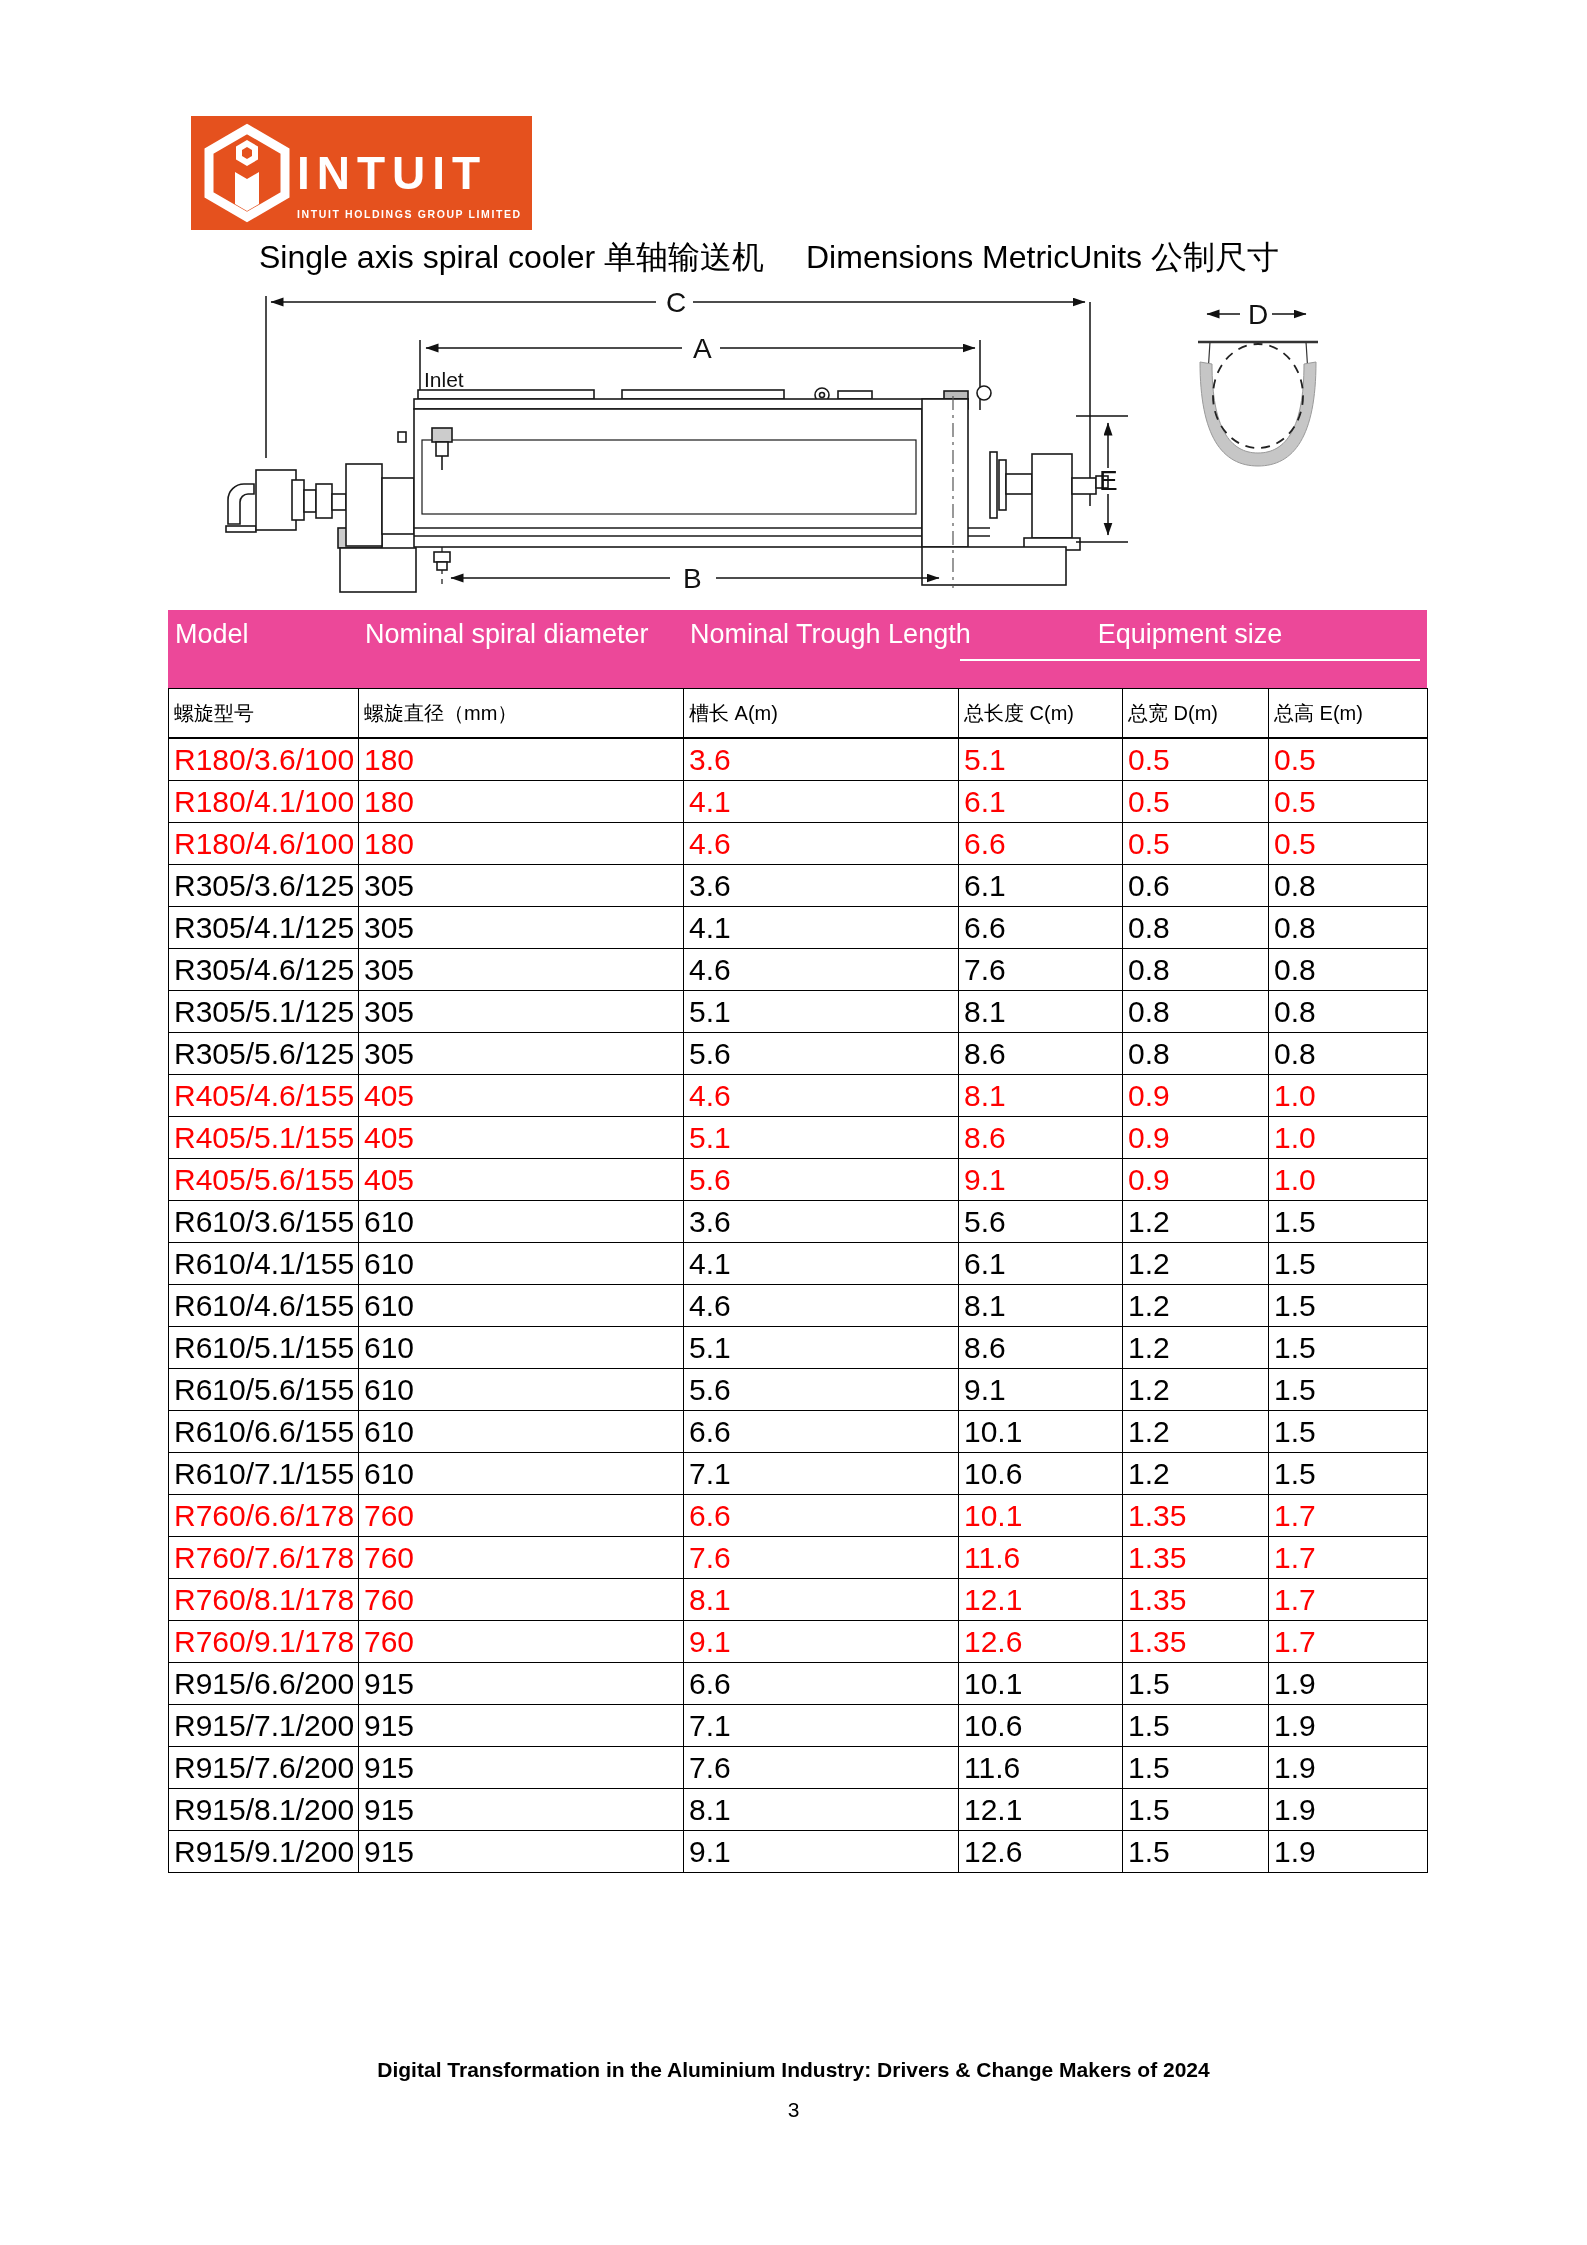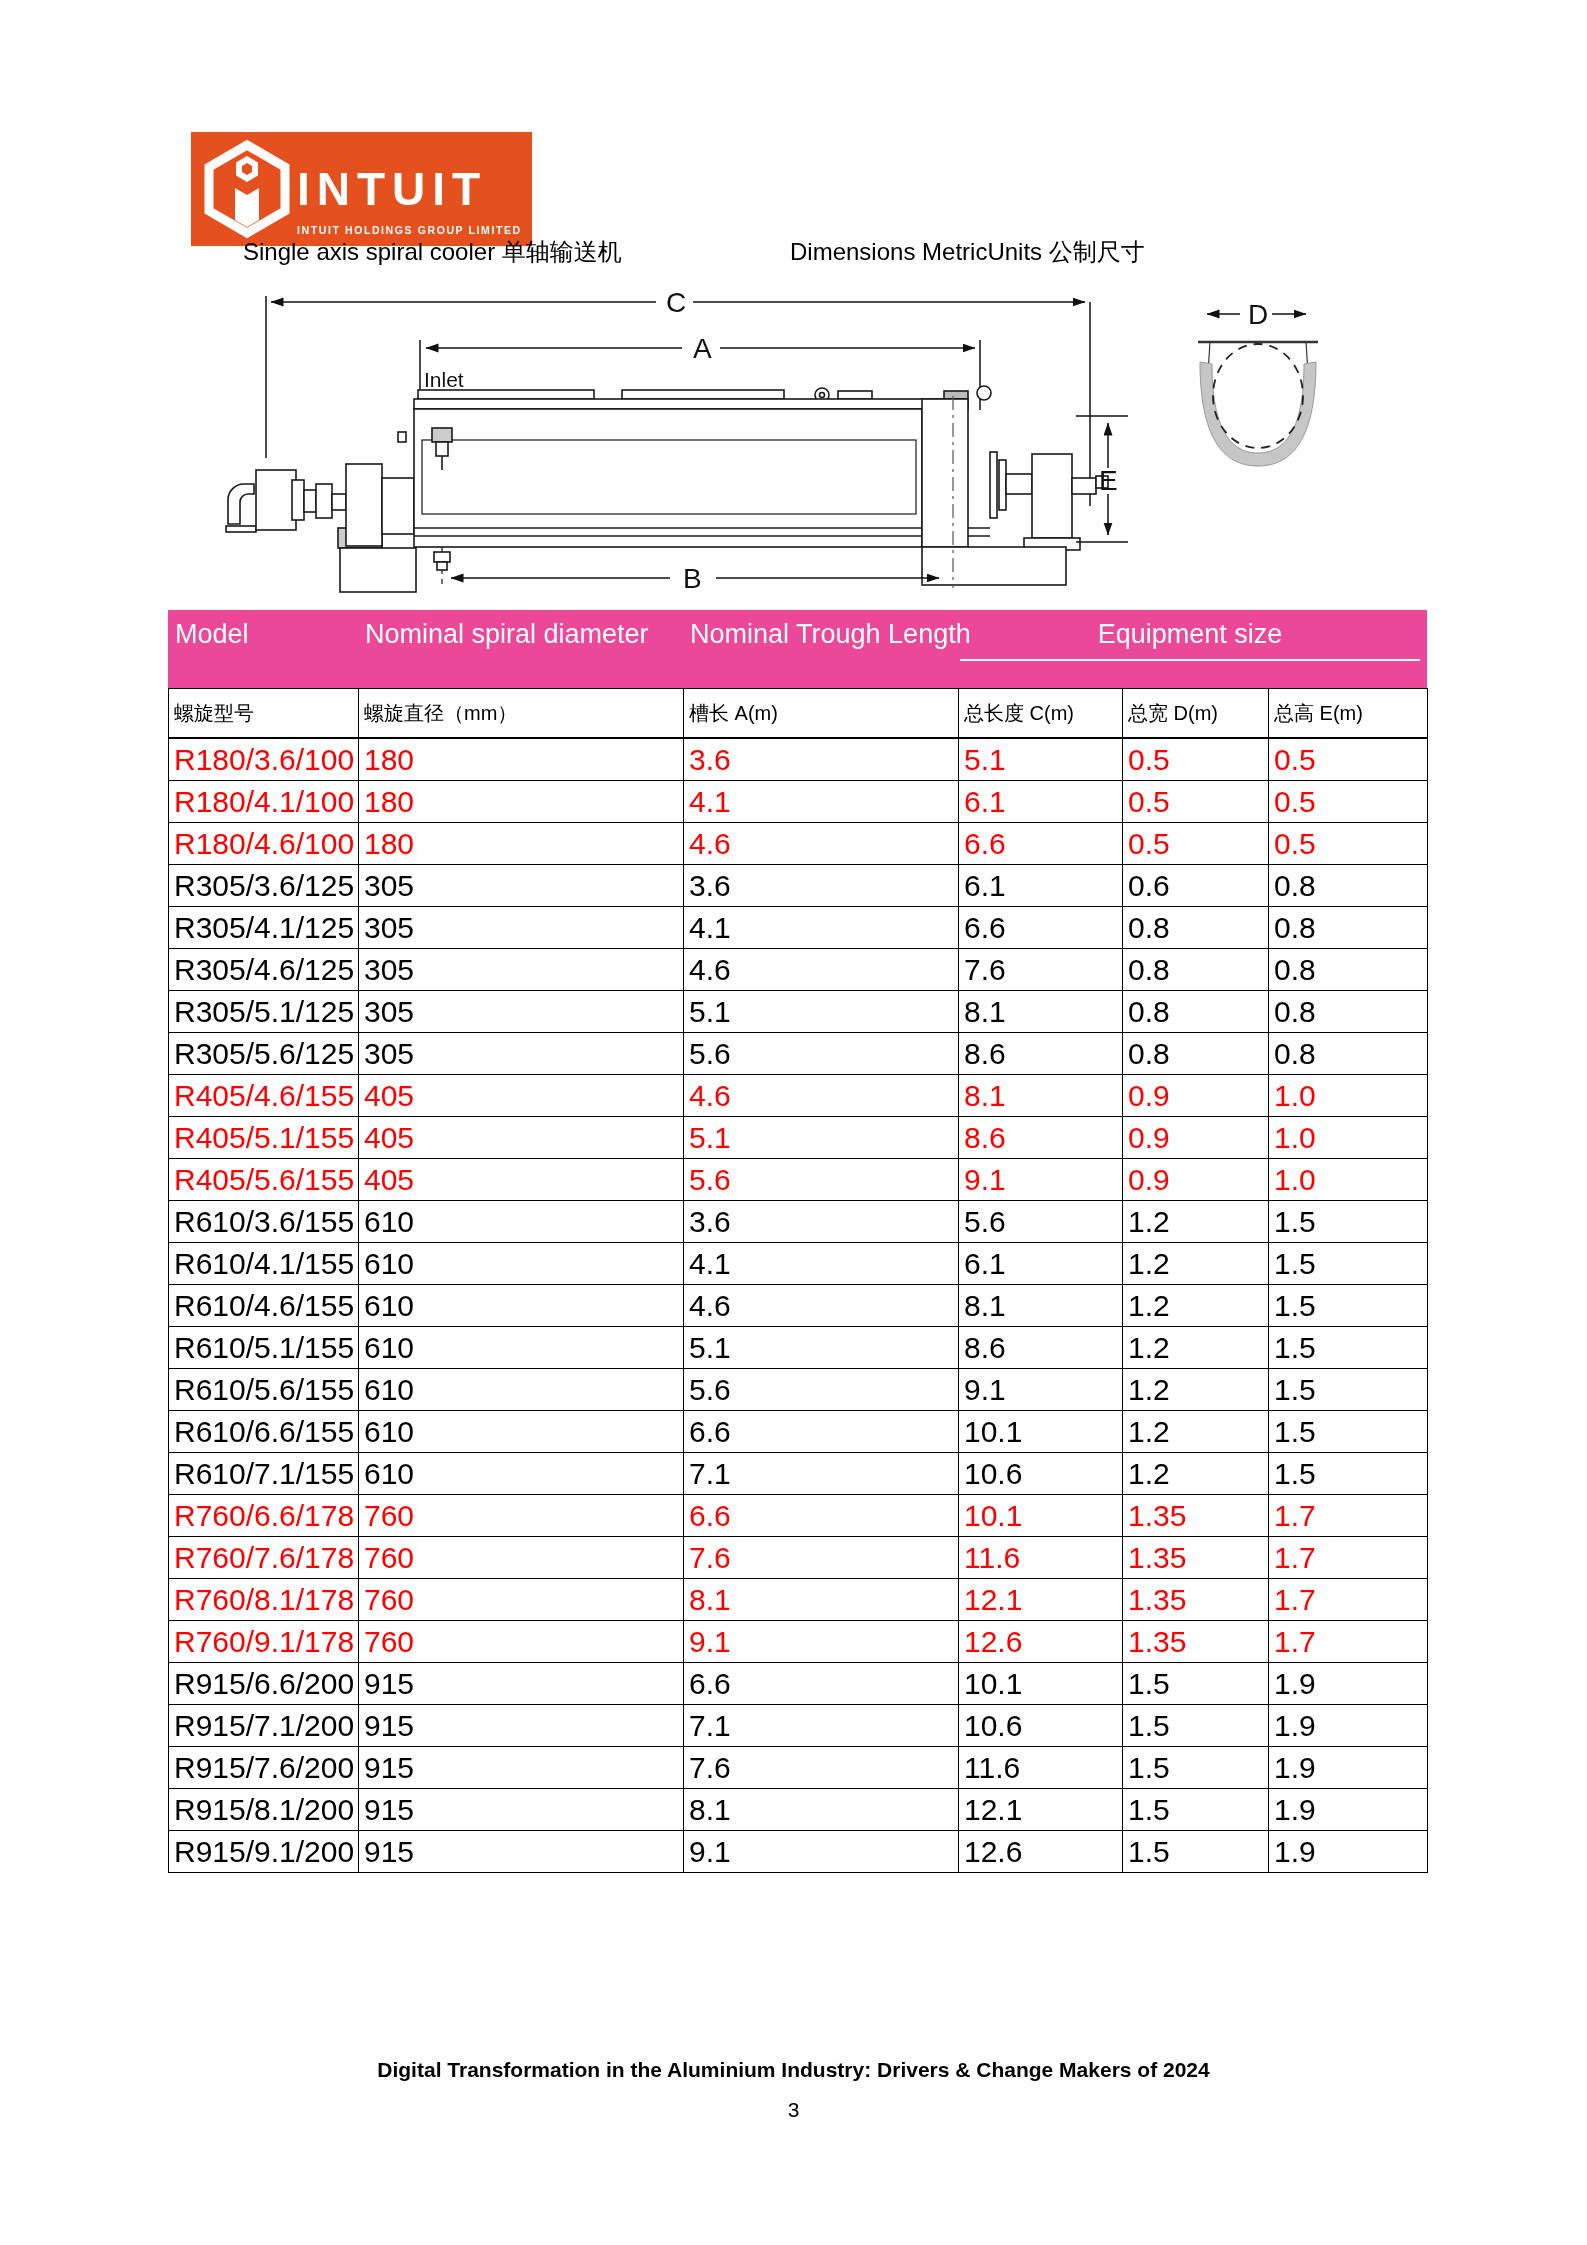--- a/index.html
+++ b/index.html
@@ -12,29 +12,29 @@
     position:relative;
     width:1587px;height:2245px;
     background:#ffffff;
     font-family:"Liberation Sans","DejaVu Sans",sans-serif;
     color:#000;
     overflow:hidden;
     margin:0 auto;
   }
 
   
-  .logo{position:absolute;left:191px;top:132px;width:341px;height:114px;background:var(--brand);}
+  .logo{position:absolute;left:191px;top:116px;width:341px;height:114px;background:var(--brand);}
   .logo svg{display:block;width:100%;height:100%;}
   .logo text{fill:#ffffff;font-family:"Liberation Sans","DejaVu Sans",sans-serif;}
   .logo .brand{font-size:46px;font-weight:bold;letter-spacing:7px;}
   .logo .sub{font-size:10.5px;font-weight:bold;letter-spacing:1.6px;}
 
   
   .title-left,.title-right{
-    position:absolute;top:236px;font-size:24px;white-space:nowrap;
+    position:absolute;top:236px;font-size:32px;white-space:nowrap;margin-left:16px;
   }
   .title-left{left:243px;}
   .title-right{left:790px;}
 
   
   .diagram{position:absolute;left:170px;top:288px;width:1255px;height:318px;}
   .diagram svg{display:block;width:100%;height:100%;}
   .diagram text{font-family:"Liberation Sans","DejaVu Sans",sans-serif;fill:#111;}
   .dim-label{font-size:28px;}
   .inlet-label{font-size:21px;}

